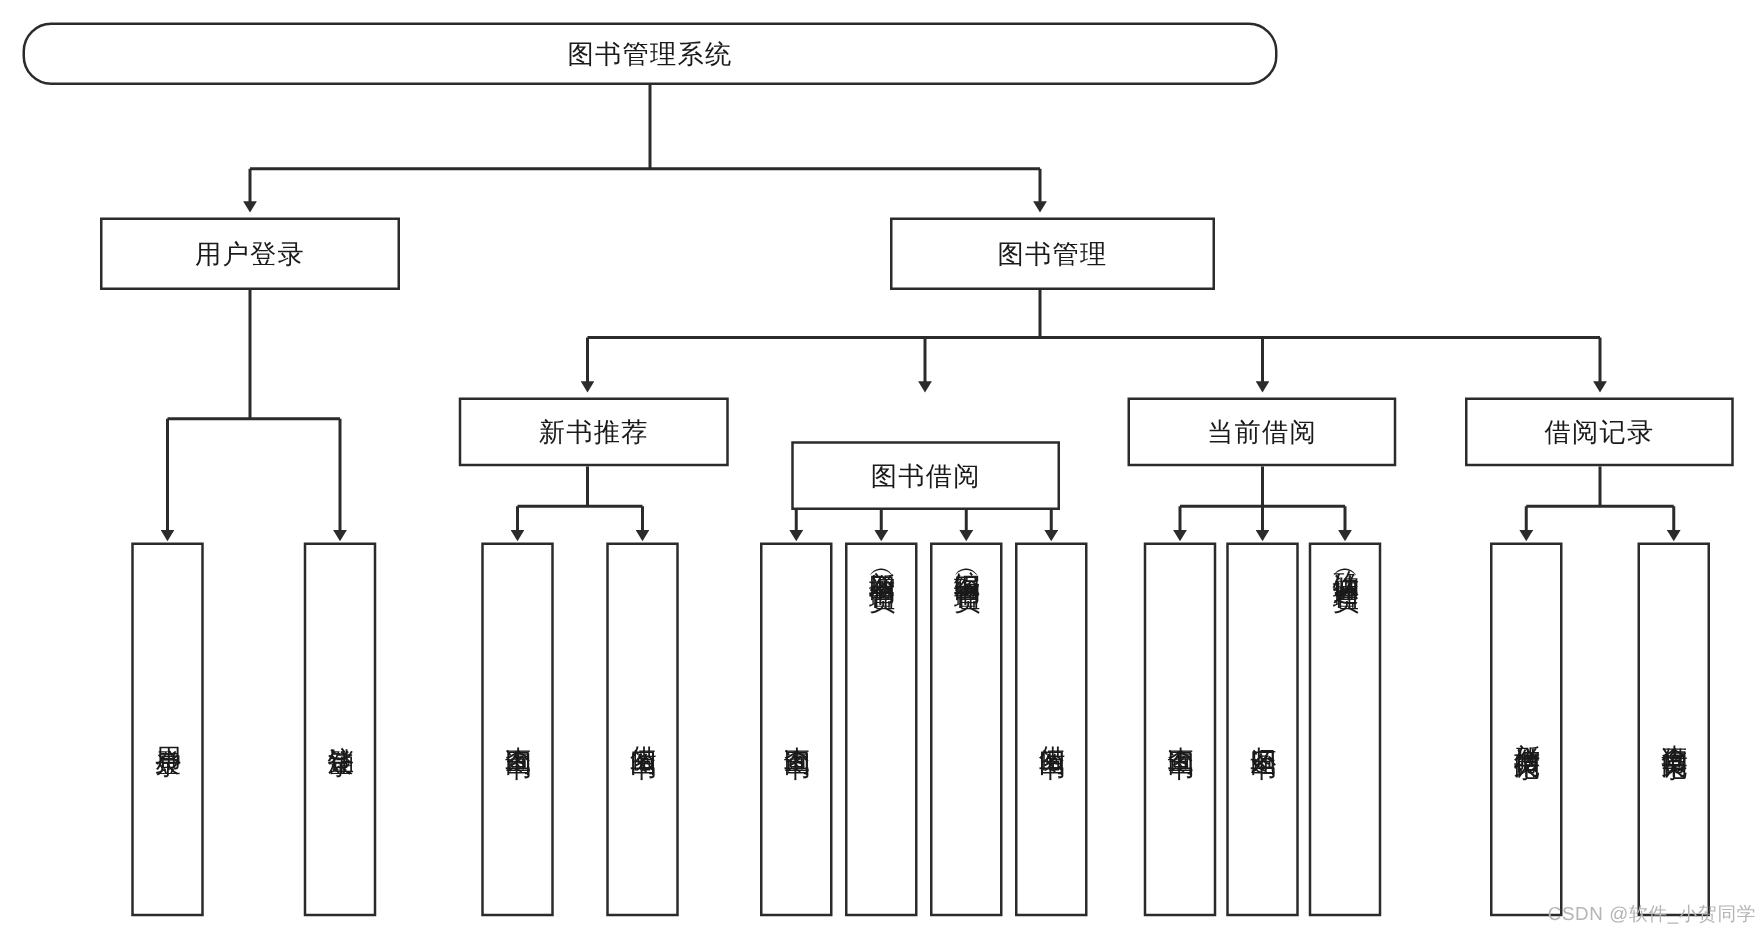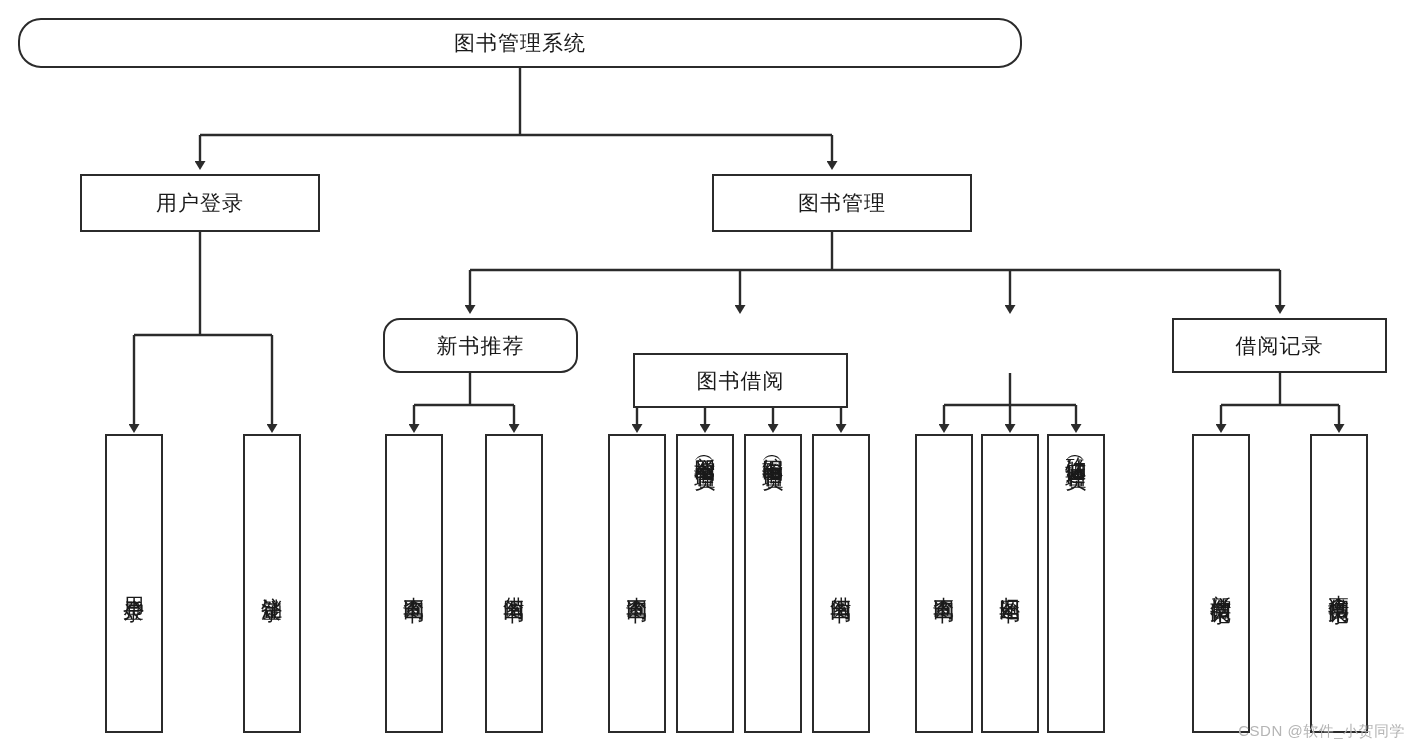--- a/index.html
+++ b/index.html
@@ -124,25 +124,28 @@
     <span>图书管理系统</span>
   </div>
 
   <div class="node horizontal" style="left:80px; top:174px; width:240px; height:58px;">
     <span>用户登录</span>
   </div>
   <div class="node horizontal" style="left:712px; top:174px; width:260px; height:58px;">
     <span>图书管理</span>
   </div>
 
-  <div class="node horizontal" style="left:383px; top:318px; width:195px; height:55px;border-radius:17px;">
+  <div class="node horizontal" style="left:367px; top:318px; width:216px; height:55px;">
     <span>新书推荐</span>
   </div>
   <div class="node horizontal" style="left:633px; top:318px; width:215px; height:55px;margin-top:35px;">
     <span>图书借阅</span>
+  </div>
+  <div class="node horizontal" style="left:902px; top:318px; width:215px; height:55px;">
+    <span>当前借阅</span>
   </div>
   <div class="node horizontal" style="left:1172px; top:318px; width:215px; height:55px;font-family:Liberation Serif, serif;">
     <span>借阅记录</span>
   </div>
 
   <div class="node vertical centered" style="left:105px; top:434px; width:58px; height:299px;">
     <span class="vtext">用户登录</span>
   </div>
   <div class="node vertical centered" style="left:243px; top:434px; width:58px; height:299px;">
     <span class="vtext">注销登录</span>

